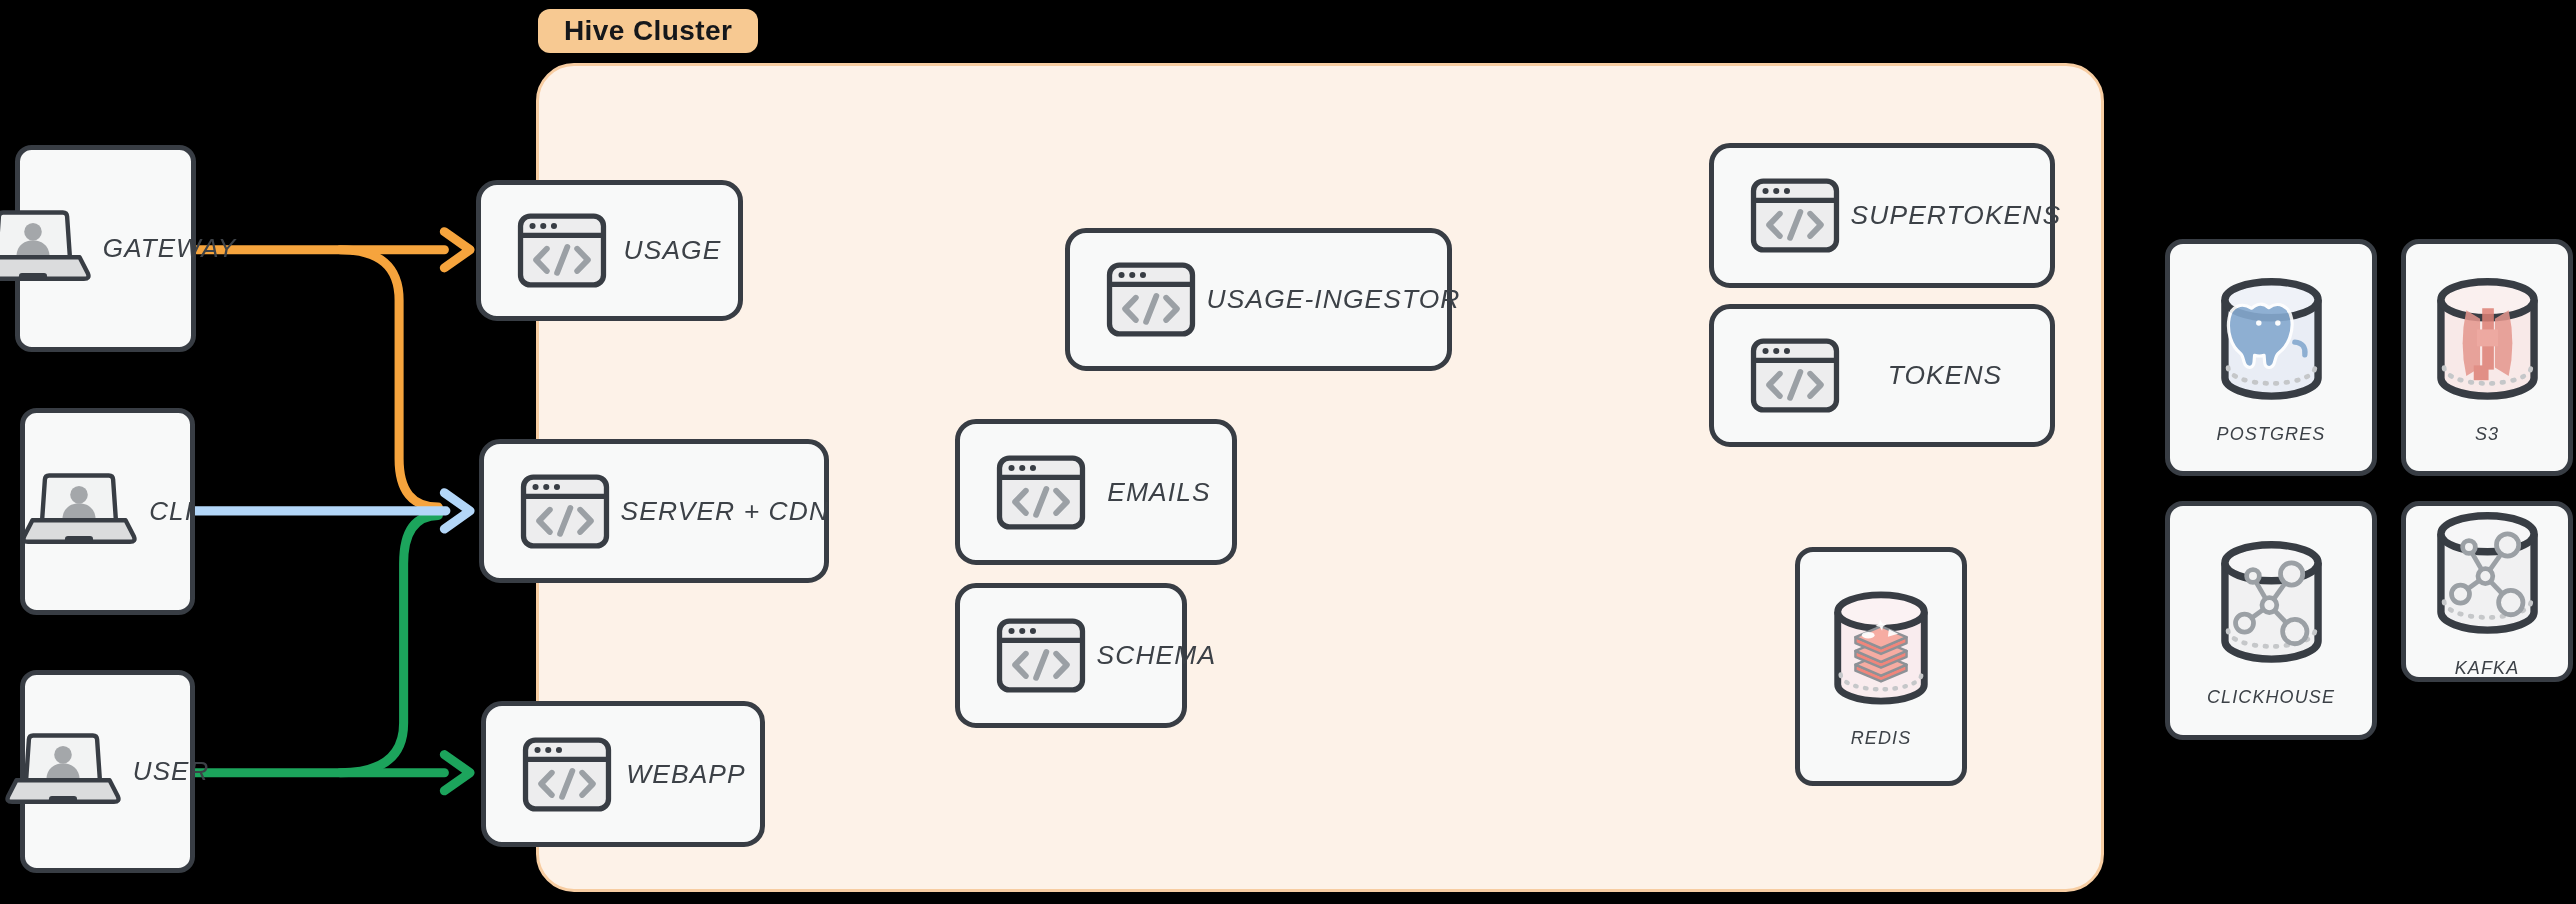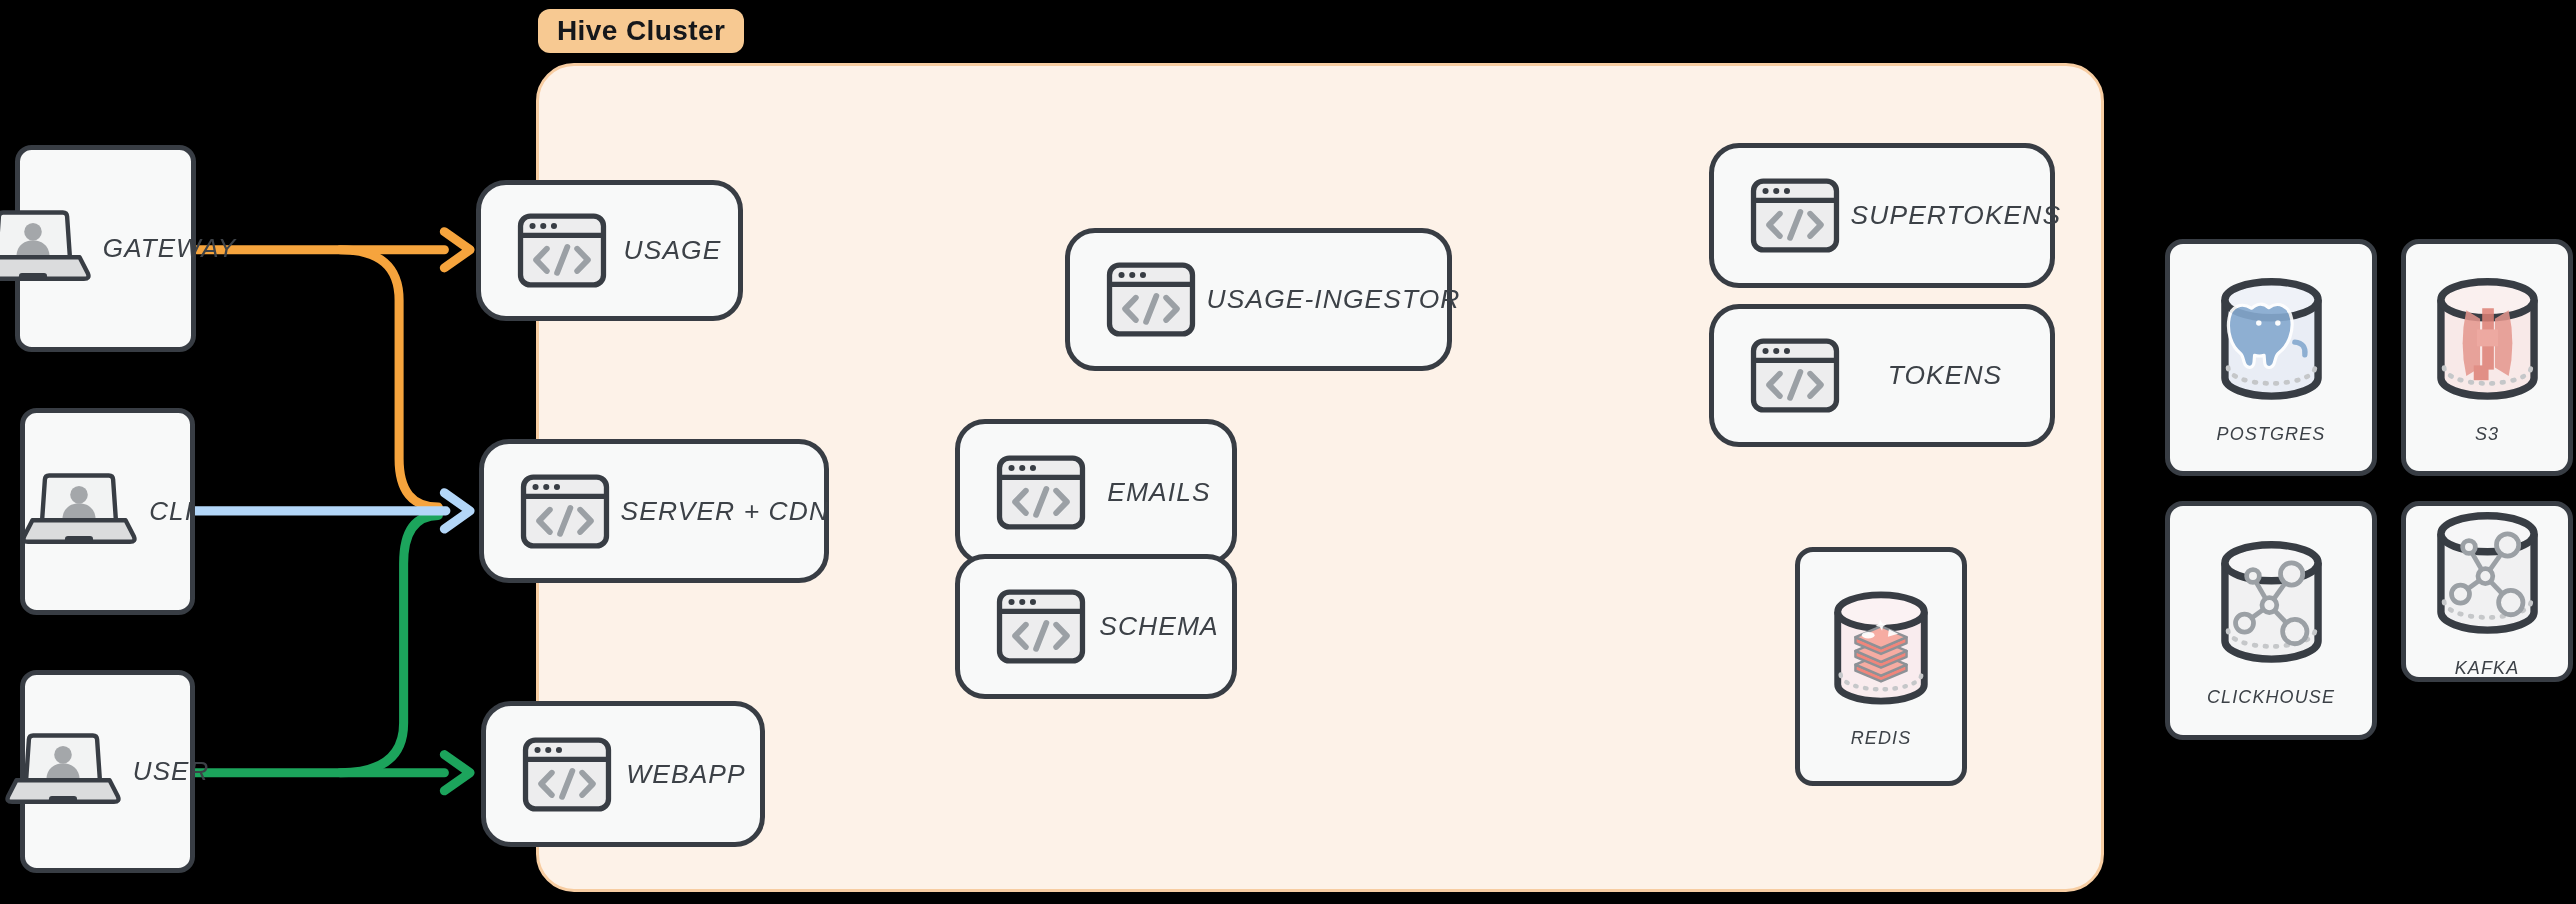--- a/index.html
+++ b/index.html
@@ -12,21 +12,21 @@
   
   .cluster{
     position:absolute;left:536px;top:63px;width:1568px;height:829px;
     background:var(--cluster-fill,#fdf2e8);
     border:3px solid var(--cluster-border,#f7cda2);
     border-radius:38px;z-index:1;
   }
   .cluster-tag{
     position:absolute;left:538px;top:9px;height:44px;z-index:3;
     background:var(--tag-fill,#f7c992);color:var(--tag-text,#15171b);
-    border-radius:12px;padding:0 19px;display:flex;align-items:center;
+    border-radius:12px;padding:0 26px;display:flex;align-items:center;
     font-size:28px;font-weight:700;letter-spacing:0.4px;text-align:right;
   }
 
   
   svg.arrows{position:absolute;left:0;top:0;z-index:2;}
   .arrows path{fill:none;stroke-width:12;stroke-linecap:round;stroke-linejoin:round;}
   .a-orange{stroke:var(--arrow-orange,#f6a43d);}
   .a-blue{stroke:var(--arrow-blue,#b3d6f8);}
   .a-green{stroke:var(--arrow-green,#1ca45c);}
 
@@ -40,21 +40,21 @@
     font-style:italic;color:var(--label-text,#3c4147);
     letter-spacing:1.1px;white-space:nowrap;
   }
 
   
   .actor{border-radius:16.6px;display:flex;flex-direction:row;align-items:center;justify-content:center;gap:12px;}
   .actor svg.laptop{width:116px;height:81px;flex:0 0 auto;}
   .actor .lbl{font-size:26px;}
 
   
-  .svc{border-radius:30px;display:flex;align-items:center;}
+  .svc{border-radius:21px;display:flex;align-items:center;}
   .svc svg.win{width:90px;height:75px;margin-left:36px;flex:0 0 auto;}
   .svc .lbl{flex:1;text-align:center;font-size:26.4px;padding:0 10.6px;}
 
   
   .db{border-radius:18px;display:flex;flex-direction:column;align-items:center;justify-content:center;gap:13.6px;}
   .db svg.cyl{width:127px;height:140px;flex:0 0 auto;}
   .db.small svg.cyl{width:118px;height:130px;}
   .db .lbl{font-size:18px;}
 
   
@@ -206,21 +206,21 @@
         <use href="#sym-win"></use>
       </svg>
     <span class="lbl">USAGE-INGESTOR</span>
   </div>
   <div class="node svc" style="left:955px;top:419px;width:282px;height:146px">
     <svg class="win" viewBox="0 0 100 84">
         <use href="#sym-win"></use>
       </svg>
     <span class="lbl">EMAILS</span>
   </div>
-  <div class="node svc" style="left:955px;top:554px;width:282px;height:145px">
+  <div class="node svc" style="left:955px;top:583px;width:232px;height:145px">
     <svg class="win" viewBox="0 0 100 84">
         <use href="#sym-win"></use>
       </svg>
     <span class="lbl">SCHEMA</span>
   </div>
   <div class="node svc" style="left:1709px;top:143px;width:346px;height:145px">
     <svg class="win" viewBox="0 0 100 84">
         <use href="#sym-win"></use>
       </svg>
     <span class="lbl">SUPERTOKENS</span>

